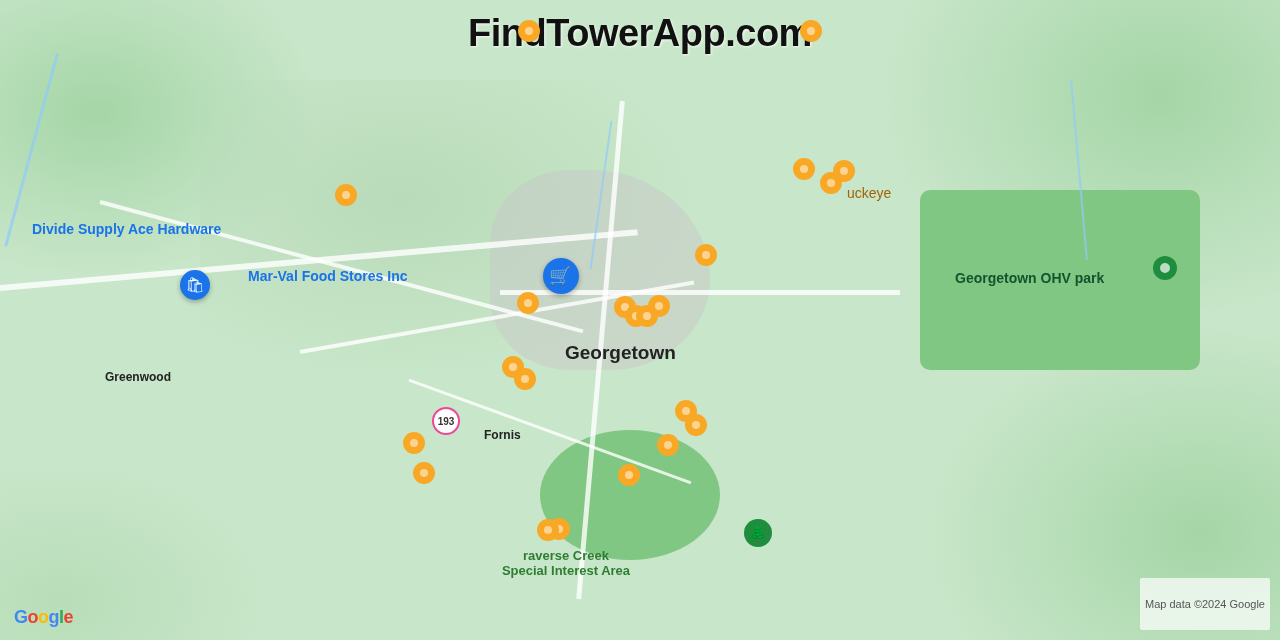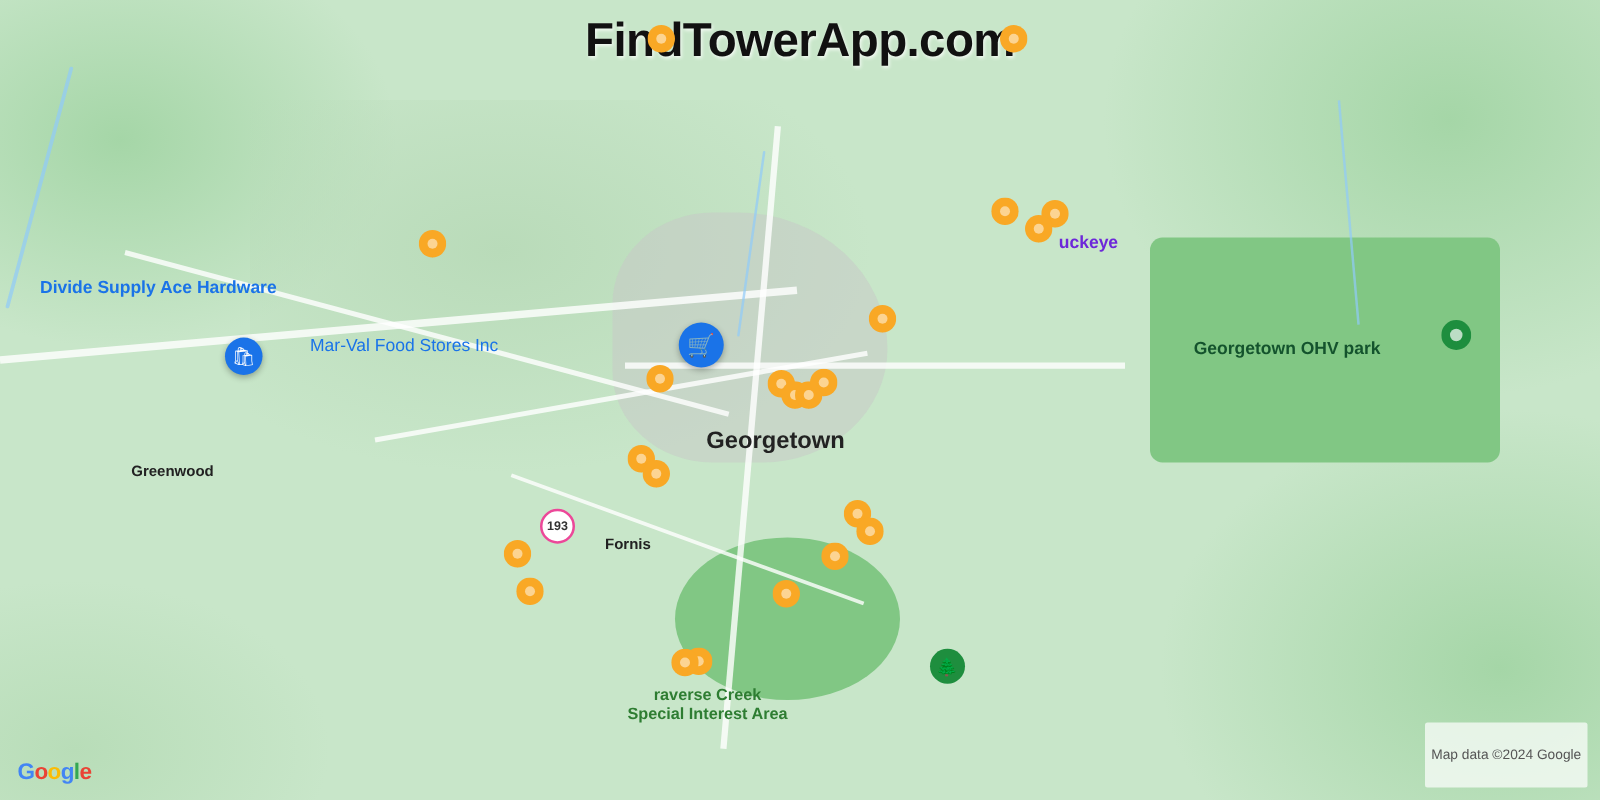--- a/index.html
+++ b/index.html
@@ -150,22 +150,22 @@
       color: #111;
       white-space: nowrap;
       letter-spacing: -0.5px;
       text-shadow: 1px 1px 3px rgba(255,255,255,0.8);
     }
 
     
     .map-label {
       position: absolute;
       font-size: 13px;
-      color: #6d28d9;
-      font-weight: 700;
+      color: #a16207;
+      font-weight: 400;
       pointer-events: none;
     }
     .map-label-bold {
       font-size: 12px;
       font-weight: 600;
       color: #222;
     }
 
     
     .marker-yellow {
@@ -484,21 +484,21 @@
         <circle cx="11" cy="11" r="4" fill="white" opacity="0.5"></circle>
       </svg>
   </div>
 
   <div class="label-green" style="position:absolute;left:955px;top:270px;font-size:14px;font-weight:600;color:#14532d">Georgetown OHV park</div>
 
   <div style="position:absolute;left:32px;top:220px">
     <div style="color:#1a73e8;font-size:14px;font-weight:600;line-height:1.3;">Divide Supply
 Ace Hardware</div>
   </div>
-  <div style="position:absolute;left:248px;top:268px;color:#1a73e8;font-size:14px;font-weight:400;">Mar-Val Food Stores Inc</div>
+  <div style="position:absolute;left:248px;top:268px;color:#1a73e8;font-size:14px;font-weight:700;">Mar-Val Food Stores Inc</div>
 
   <div class="route-badge" style="left:432px;top:407px">193</div>
 
   <div class="google-logo">
     <span class="g-blue">G</span>
       <span class="g-red">o</span>
       <span class="g-yellow">o</span>
       <span class="g-blue">g</span>
       <span class="g-green">l</span>
       <span class="g-red">e</span>

